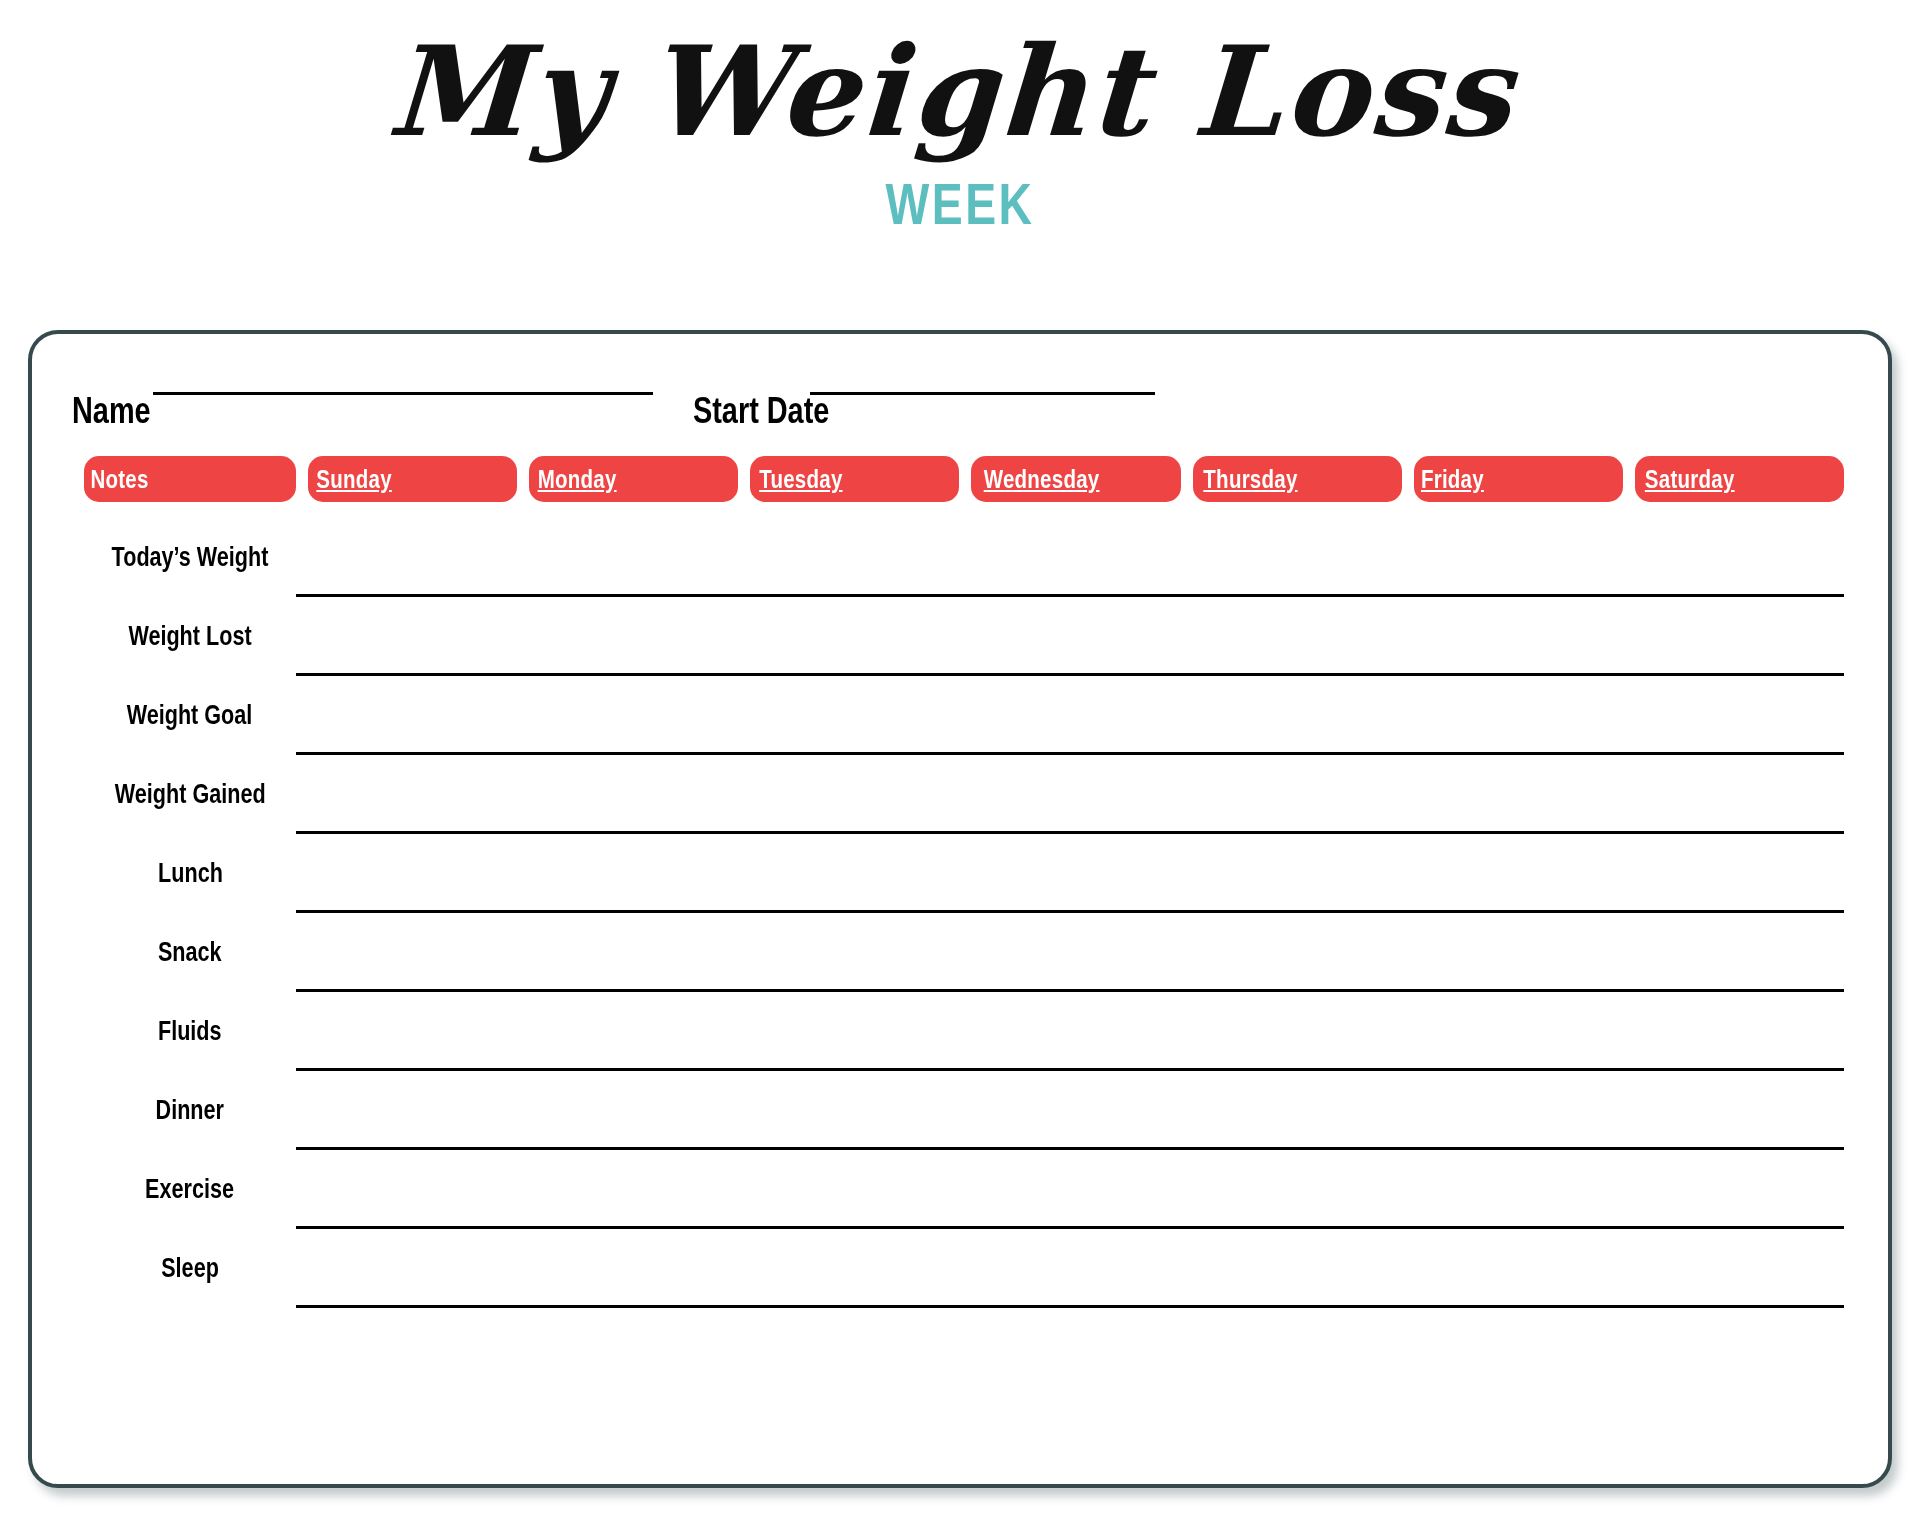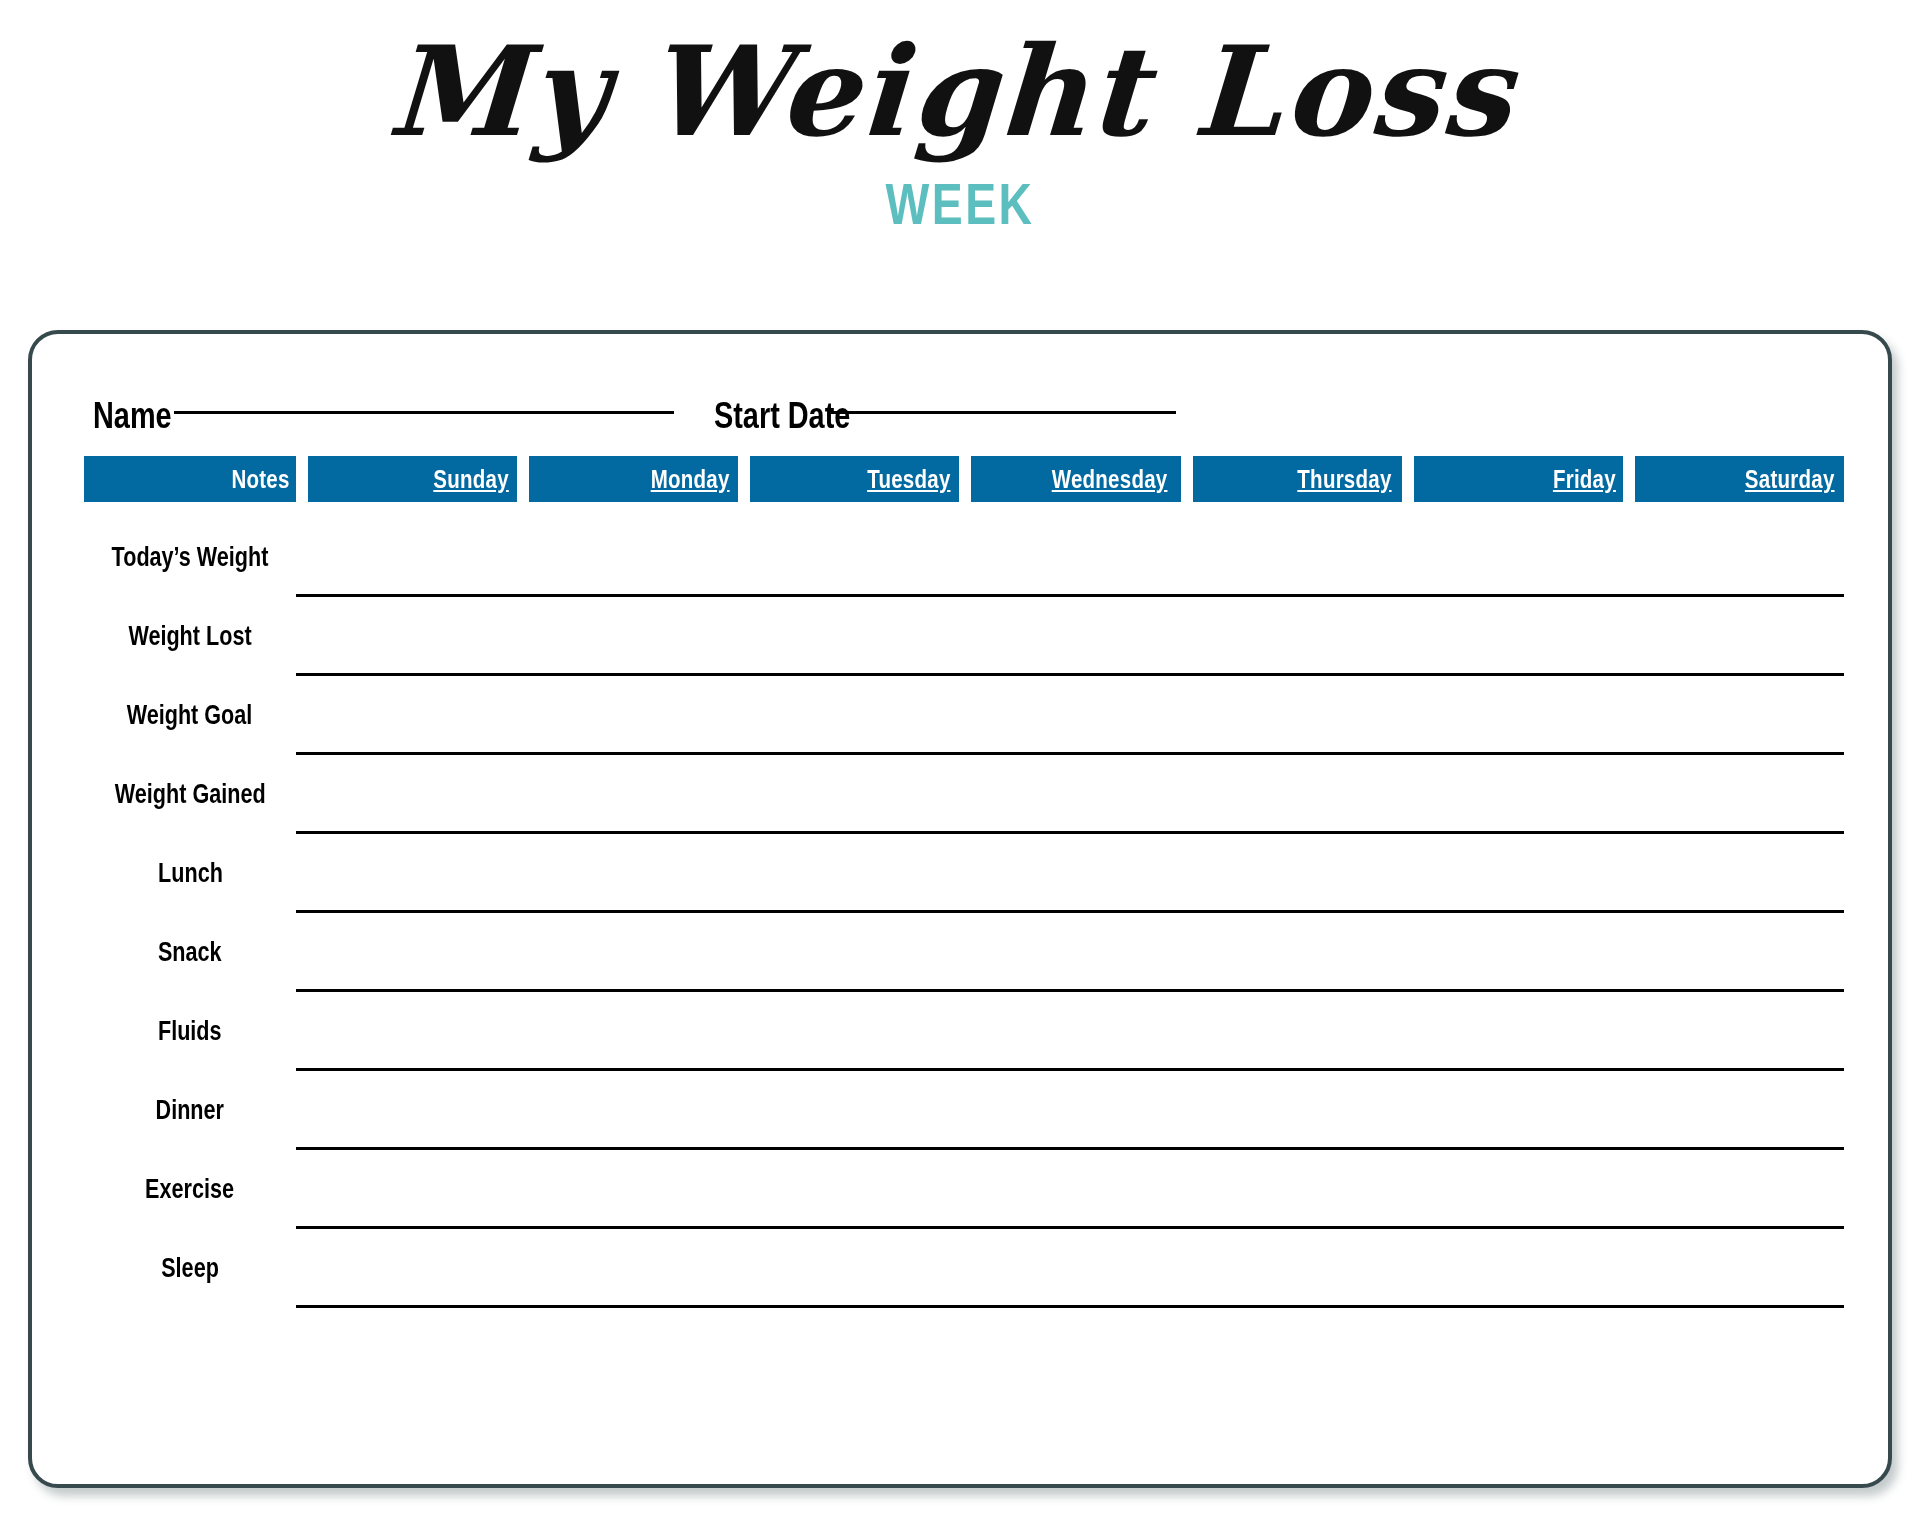--- a/index.html
+++ b/index.html
@@ -64,26 +64,26 @@
     height: 1158px;
     background: #ffffff;
     border: 4px solid #36494D;
     border-radius: 30px;
     box-shadow: 6px 8px 10px rgba(60, 78, 82, 0.30);
   }
 
   
   .meta-row {
     position: absolute;
-    left: 61px;
+    left: 40px;
     top: 58px;
     width: 1700px;
     height: 46px;
     display: flex;
-    align-items: center;
+    align-items: flex-start;
   }
 
   .meta-label {
     font-family: "Liberation Sans", sans-serif;
     font-weight: 700;
     font-size: 37px;
     line-height: 1;
     color: #000000;
     transform: scaleX(0.78);
     transform-origin: left bottom;
@@ -108,30 +108,31 @@
     width: 1760px;
   }
 
   .head-row {
     display: flex;
     gap: 12px;
     height: 46px;
   }
 
   .head-cell {
-    background: #0369a1;
+    background: #ef4444;
     color: #ffffff;
     display: flex;
     align-items: center;
-    justify-content: flex-end;
+    justify-content: flex-start;
     font-family: "Liberation Sans", sans-serif;
     font-weight: 700;
     font-size: 25px;
     line-height: 1;
     letter-spacing: 0.3px;
+    border-radius: 15px;
   }
 
   .head-cell span { transform: scaleX(0.82); display: block; white-space: nowrap; }
 
   .col-notes { flex: 0 0 212px; }
   .col-day   { flex: 1 1 0; text-decoration: underline; }
 
   
   .body-rows { margin-top: 16px; }
 

